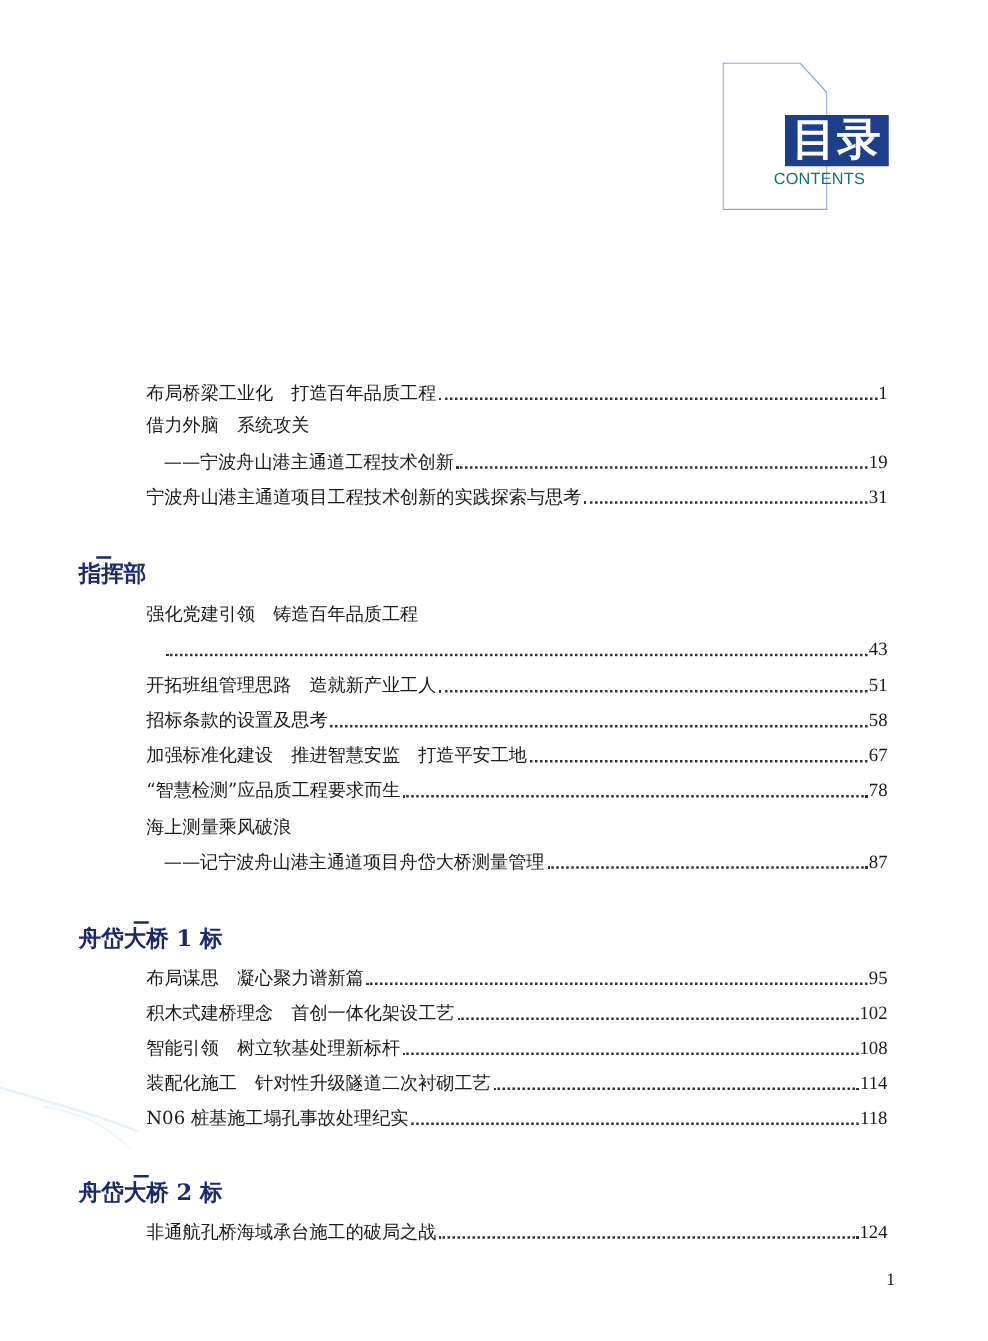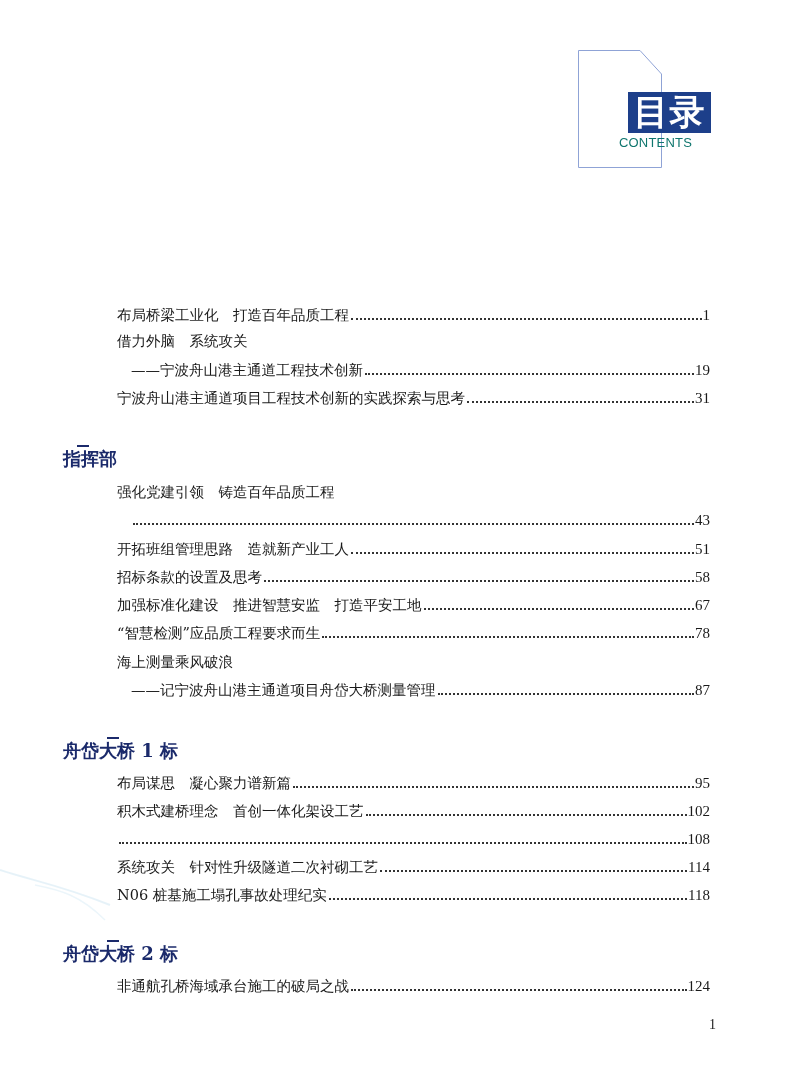--- a/index.html
+++ b/index.html
@@ -208,25 +208,26 @@
   <span class="title">布局谋思　凝心聚力谱新篇</span>
   <span class="leader"></span>
   <span class="page">95</span>
 </div>
 <div class="row" style="top:800px">
   <span class="title">积木式建桥理念　首创一体化架设工艺</span>
   <span class="leader"></span>
   <span class="page">102</span>
 </div>
 <div class="row" style="top:828px">
+  <span class="title">智能引领　树立软基处理新标杆</span>
   <span class="leader"></span>
   <span class="page">108</span>
 </div>
 <div class="row" style="top:856px">
-  <span class="title">系统攻关　针对性升级隧道二次衬砌工艺</span>
+  <span class="title">装配化施工　针对性升级隧道二次衬砌工艺</span>
   <span class="leader"></span>
   <span class="page">114</span>
 </div>
 <div class="row" style="top:884px">
   <span class="title">N06 桩基施工塌孔事故处理纪实</span>
   <span class="leader"></span>
   <span class="page">118</span>
 </div>
 
 <div class="section" style="top:940px">

